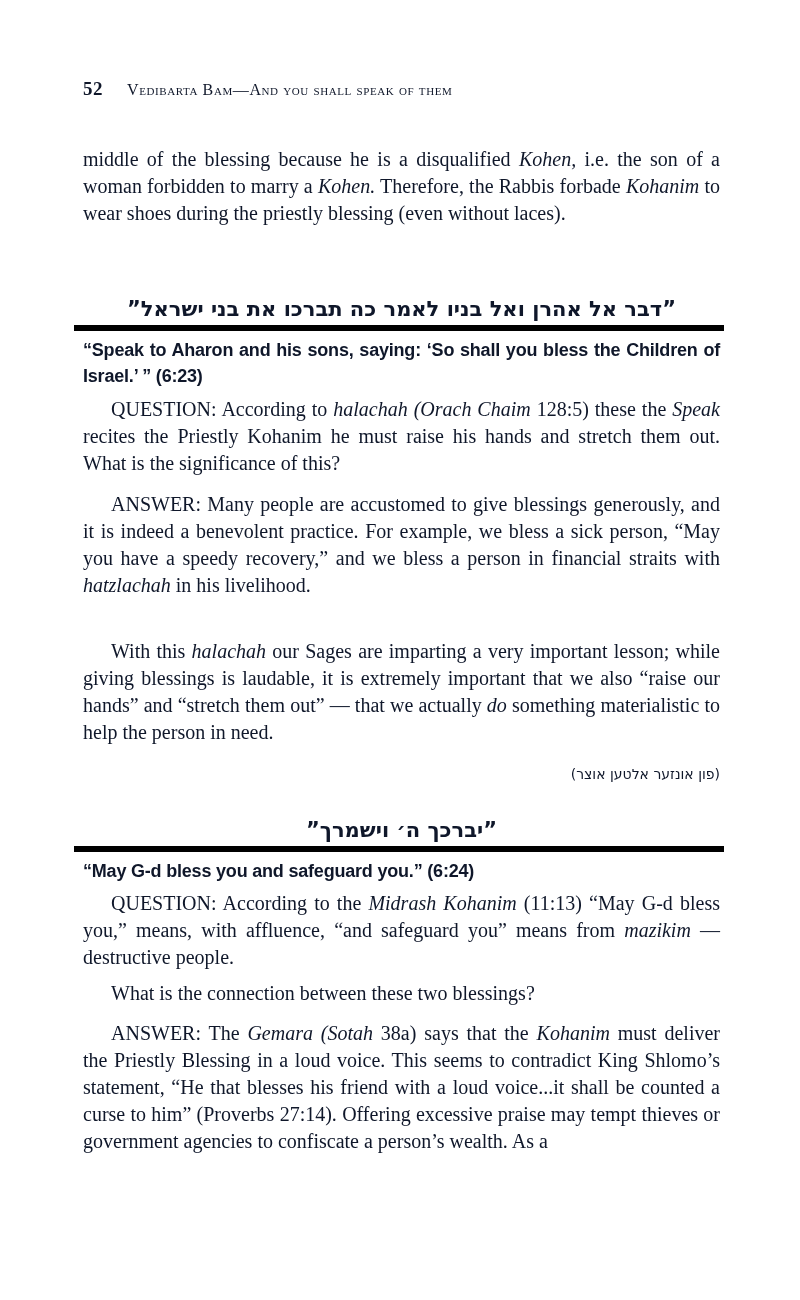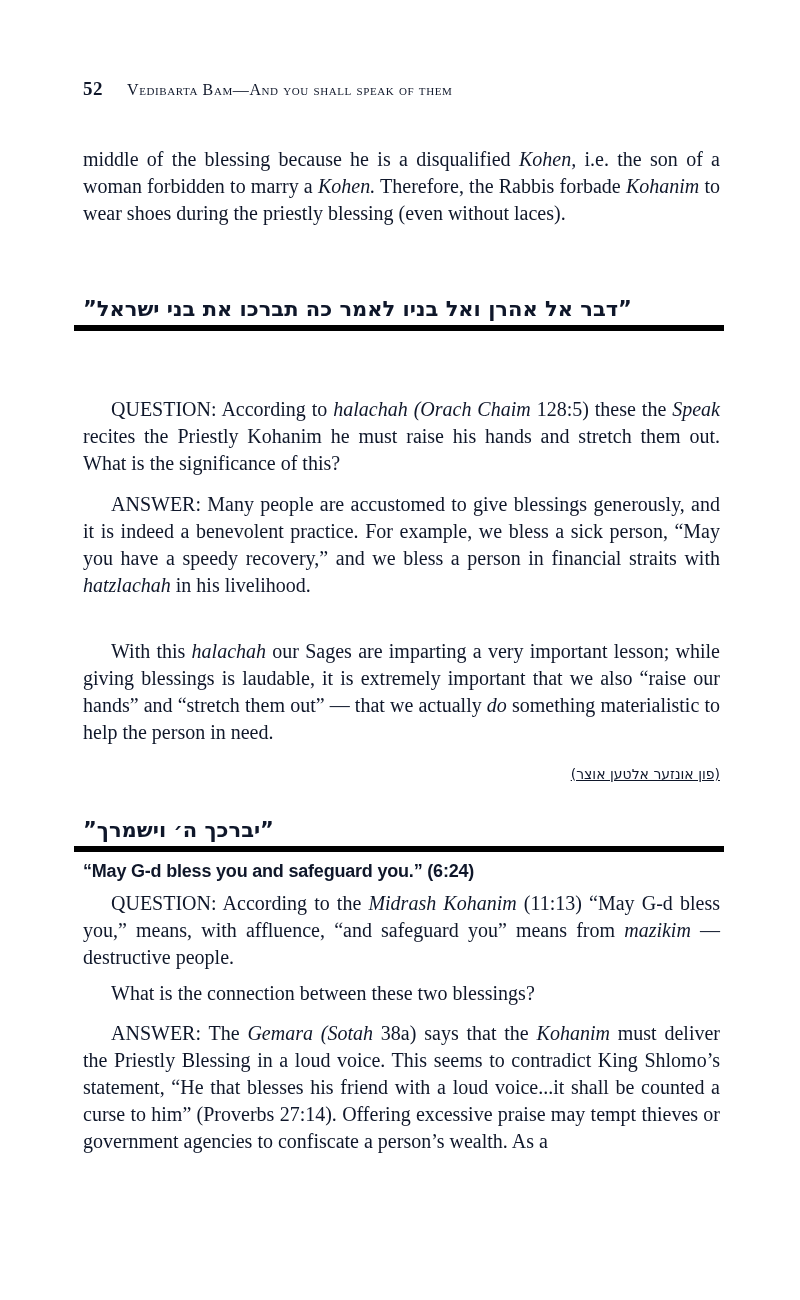--- a/index.html
+++ b/index.html
@@ -24,21 +24,21 @@
   p.para {
     margin:0;
     font-size:20px;
     line-height:27px;
     text-align:justify;
   }
   p.para.indent { text-indent:28px; }
   p.para i { font-style:italic; }
   .heb-heading {
     direction:rtl;
-    text-align:left;
+    text-align:center;
     font-family:"DejaVu Sans","Liberation Sans",sans-serif;
     font-weight:bold;
     font-size:21px;
     line-height:26px;
   }
   .rule {
     position:absolute;
     left:74px; width:650px; height:6px;
     background:#000000;
   }
@@ -49,37 +49,37 @@
     line-height:26px;
     letter-spacing:-0.2px;
     text-align:justify;
   }
   .attribution {
     direction:rtl;
     text-align:right;
     font-family:"DejaVu Sans","Liberation Sans",sans-serif;
     font-size:14px;
     line-height:20px;
-    text-decoration:underline;
   }
 </style>
 </head>
 <body>
 
 <div class="page">
 
   <div class="abs header" style="top:78px">
     <span class="page-num">52</span>
     <span class="book-title">Vedibarta Bam—And you shall speak of them</span>
   </div>
 
   <p class="abs para" style="top:146px"><span>middle of the blessing because he is a disqualified </span><i>Kohen,</i><span> i.e. the son of a woman forbidden to marry a </span><i>Kohen.</i><span> Therefore, the Rabbis forbade </span><i>Kohanim</i><span> to wear shoes during the priestly blessing (even without laces).</span></p>
 
   <div class="abs heb-heading" style="top:296px" dir="rtl">”דבר אל אהרן ואל בניו לאמר כה תברכו את בני ישראל”</div>
   <div class="rule" style="top:325px"></div>
+  <div class="abs verse-heading" style="top:337px">“Speak to Aharon and his sons, saying: ‘So shall you bless the Children of Israel.’ ” (6:23)</div>
 
   <p class="abs para indent" style="top:396px"><span>QUESTION: According to </span><i>halachah (Orach Chaim</i><span> 128:5) these the </span><i>Speak</i><span> recites the Priestly Kohanim he must raise his hands and stretch them out. What is the significance of this?</span></p>
   <p class="abs para indent" style="top:491px"><span>ANSWER: Many people are accustomed to give blessings generously, and it is indeed a benevolent practice. For example, we bless a sick person, “May you have a speedy recovery,” and we bless a person in financial straits with </span><i>hatzlachah</i><span> in his livelihood.</span></p>
   <p class="abs para indent" style="top:638px"><span>With this </span><i>halachah</i><span> our Sages are imparting a very important lesson; while giving blessings is laudable, it is extremely important that we also “raise our hands” and “stretch them out” — that we actually </span><i>do</i><span> something materialistic to help the person in need.</span></p>
   <div class="abs attribution" style="top:764px" dir="rtl">(פון אונזער אלטען אוצר)</div>
 
   <div class="abs heb-heading" style="top:817px" dir="rtl">”יברכך ה׳ וישמרך”</div>
   <div class="rule" style="top:846px"></div>
   <div class="abs verse-heading" style="top:858px">“May G-d bless you and safeguard you.” (6:24)</div>
 

